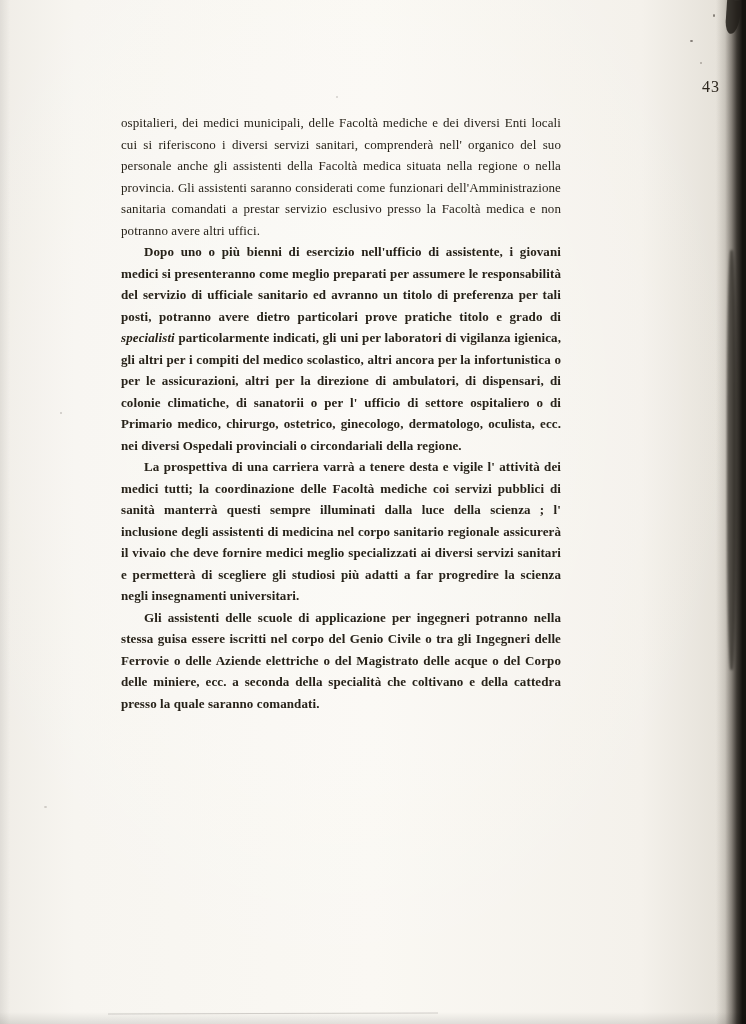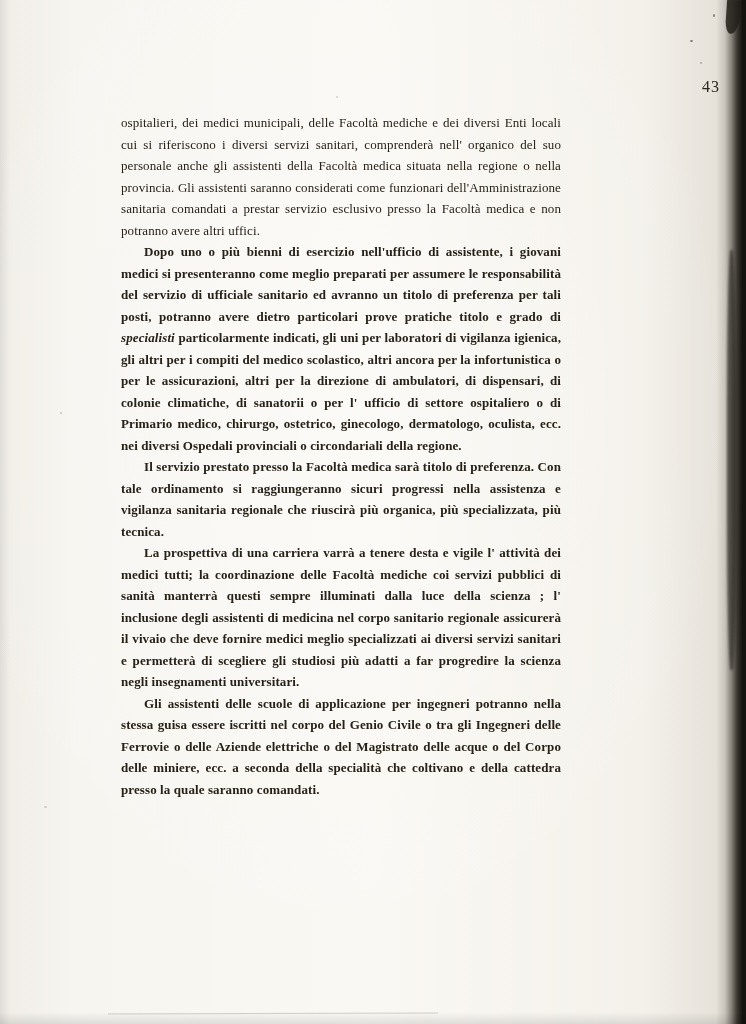--- a/index.html
+++ b/index.html
@@ -118,21 +118,20 @@
 </head>
 <body>
 
 <div class="scan-page">
 
   <div class="folio">43</div>
 
   <div class="text-block">
       <p class=""><span>ospitalieri, dei medici municipali, delle Facoltà mediche e dei diversi Enti locali cui si riferiscono i diversi servizi sanitari, comprenderà nell' organico del suo personale anche gli assistenti della Facoltà medica situata nella regione o nella provincia. Gli assistenti saranno considerati come funzionari dell'Amministrazione sanitaria comandati a prestar servizio esclusivo presso la Facoltà medica e non potranno avere altri uffici.</span></p>
       <p class="indent"><span>Dopo uno o più bienni di esercizio nell'ufficio di assistente, i giovani medici si presenteranno come meglio preparati per assumere le responsabilità del servizio di ufficiale sanitario ed avranno un titolo di preferenza per tali posti, potranno avere dietro particolari prove pratiche titolo e grado di </span><span class="it">specialisti</span><span> particolarmente indicati, gli uni per laboratori di vigilanza igienica, gli altri per i compiti del medico scolastico, altri ancora per la infortunistica o per le assicurazioni, altri per la direzione di ambulatori, di dispensari, di colonie climatiche, di sanatorii o per l' ufficio di settore ospitaliero o di Primario medico, chirurgo, ostetrico, ginecologo, dermatologo, oculista, ecc. nei diversi Ospedali provinciali o circondariali della regione.</span></p>
-      <p class="indent"><span>Il servizio prestato presso la Facoltà medica sarà titolo di preferenza. Con tale ordinamento si raggiungeranno sicuri progressi nella assistenza e vigilanza sanitaria regionale che riuscirà più organica, più specializzata, più tecnica.</span></p>
       <p class="indent"><span>La prospettiva di una carriera varrà a tenere desta e vigile l' attività dei medici tutti; la coordinazione delle Facoltà mediche coi servizi pubblici di sanità manterrà questi sempre illuminati dalla luce della scienza ; l' inclusione degli assistenti di medicina nel corpo sanitario regionale assicurerà il vivaio che deve fornire medici meglio specializzati ai diversi servizi sanitari e permetterà di scegliere gli studiosi più adatti a far progredire la scienza negli insegnamenti universitari.</span></p>
       <p class="indent"><span>Gli assistenti delle scuole di applicazione per ingegneri potranno nella stessa guisa essere iscritti nel corpo del Genio Civile o tra gli Ingegneri delle Ferrovie o delle Aziende elettriche o del Magistrato delle acque o del Corpo delle miniere, ecc. a seconda della specialità che coltivano e della cattedra presso la quale saranno comandati.</span></p>
     </div>
 
   <div class="gutter-shadow"></div>
   <div class="gutter-blob-top"></div>
   <div class="gutter-blob-mid"></div>
 
   <div class="speck s1"></div>
   <div class="speck s2"></div>

